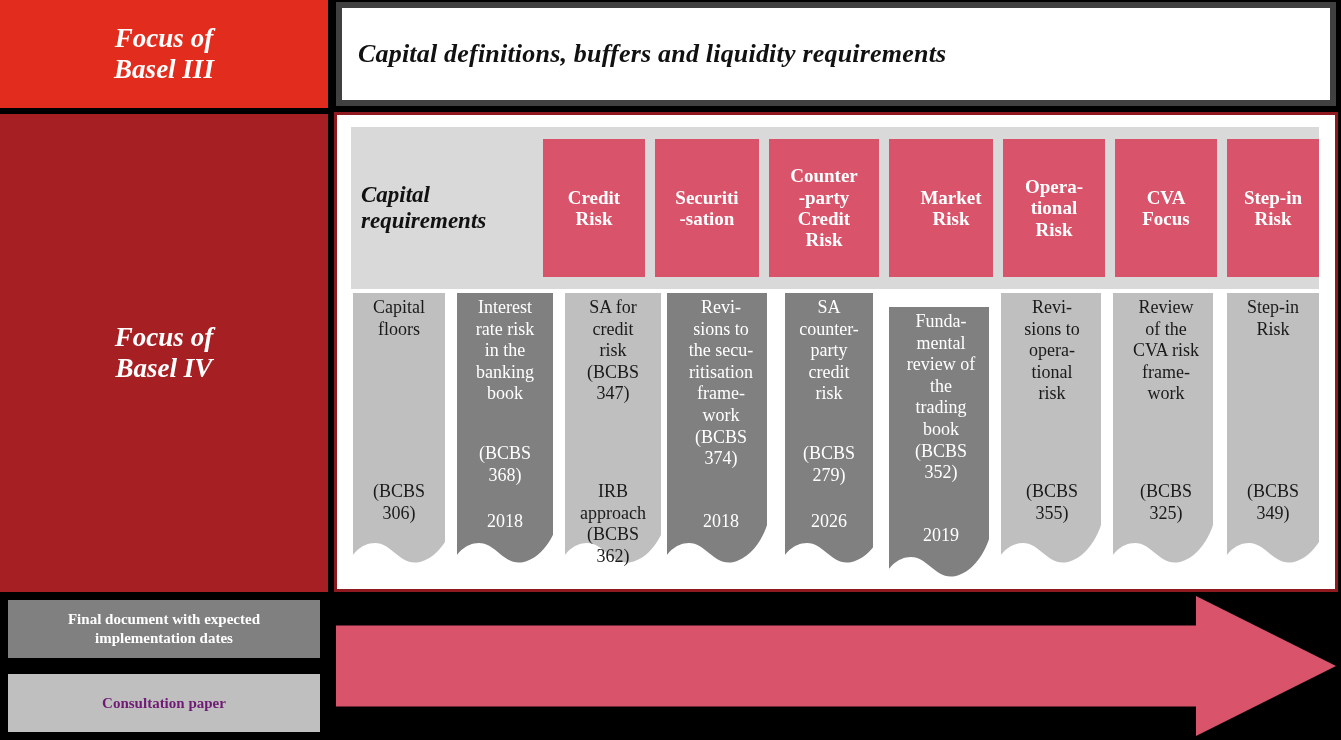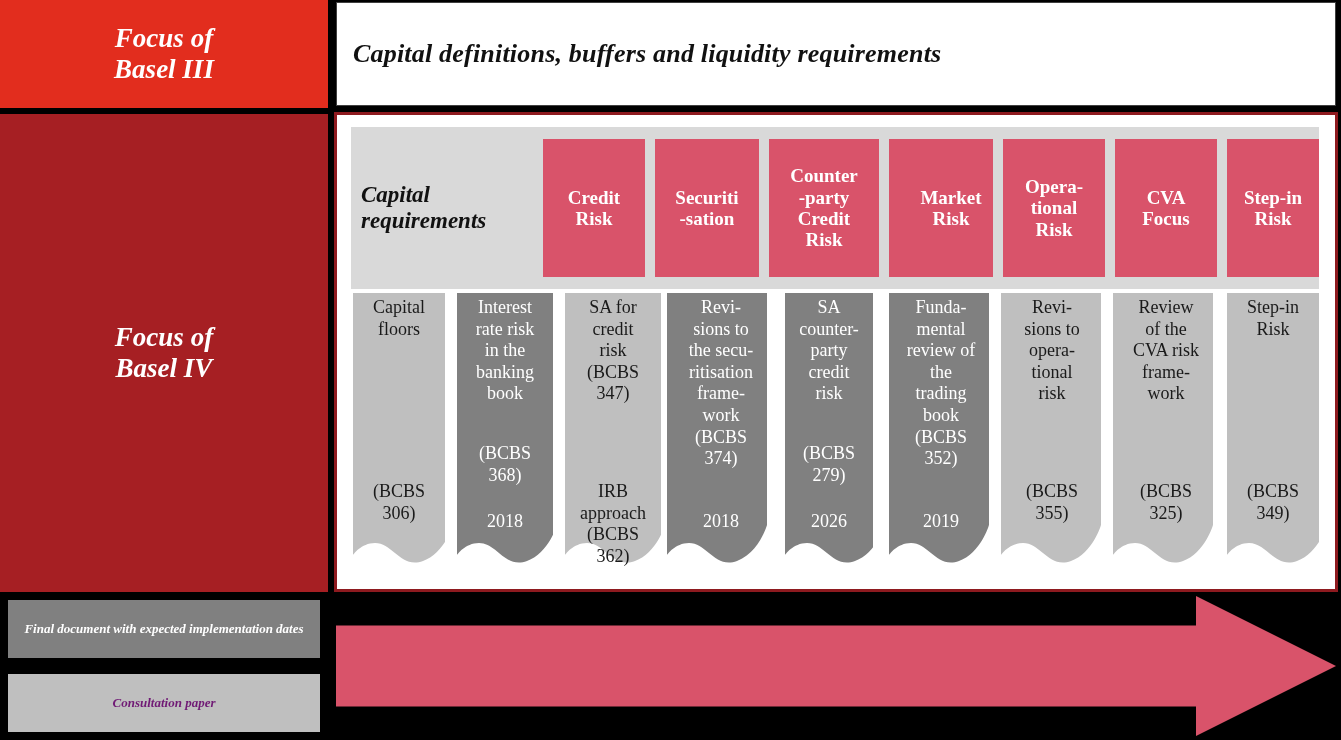--- a/index.html
+++ b/index.html
@@ -30,21 +30,21 @@
   }
   #basel4-panel .ptxt{
     color:#fff; font-weight:bold; font-style:italic;
     font-size:27px; line-height:1.15; text-align:center;
     white-space:pre-line;
   }
 
   
   #header-banner{
     position:absolute; left:336px; top:2px; width:1000px; height:104px;
-    background:#ffffff; border:1px solid #404040;
+    background:#ffffff; border:6px solid #404040;
     display:flex; align-items:center;
   }
   #header-banner .htxt{
     color:#111; font-weight:bold; font-style:italic;
     font-size:26px; padding-left:16px; letter-spacing:.2px;
   }
 
   
   #matrix-panel{
     position:absolute; left:334px; top:112px; width:1004px; height:480px;
@@ -94,23 +94,22 @@
   }
   .ribbon.light .rfill{ background:#BFBFBF; }
   .ribbon.light .rtext{ color:#1a1a1a; }
   .ribbon.dark  .rfill{ background:#808080; }
   .ribbon.dark  .rtext{ color:#ffffff; }
 
   
   .legend-box{
     position:absolute; left:8px; width:312px; height:58px;
     display:flex; align-items:center; justify-content:center;
-    text-align:center; font-weight:bold; font-size:13px; line-height:1.25;
+    text-align:center; font-weight:bold; font-size:15px; line-height:1.25;
     padding:0 14px;
-    font-style:italic;
   }
   #legend-final{ top:600px; background:#808080; color:#ffffff; }
   #legend-cp   { top:674px; background:#BFBFBF; color:#701a75; }
 
   
   #arrow-wrap{
     position:absolute; left:336px; top:596px; width:1000px; height:140px;
   }
   #arrow-shape{
     position:absolute; inset:0; background:#D9536A;
@@ -240,21 +239,21 @@
         </div>
         <div class="rtext">SA
 counter-
 party
 credit
 risk</div>
         <div class="rtext" style="top: 150px;">(BCBS
 279)</div>
         <div class="rtext" style="top: 218px;">2026</div>
       </div>
-      <div class="ribbon dark" style="left: 552px; width: 104px;">
+      <div class="ribbon dark" style="left: 552px; width: 104px; margin-top: 14px;">
         <div class="rwrap">
           <div class="rfill"></div>
         </div>
         <div class="rtext">Funda-
 mental
 review of
 the
 trading
 book
 (BCBS

